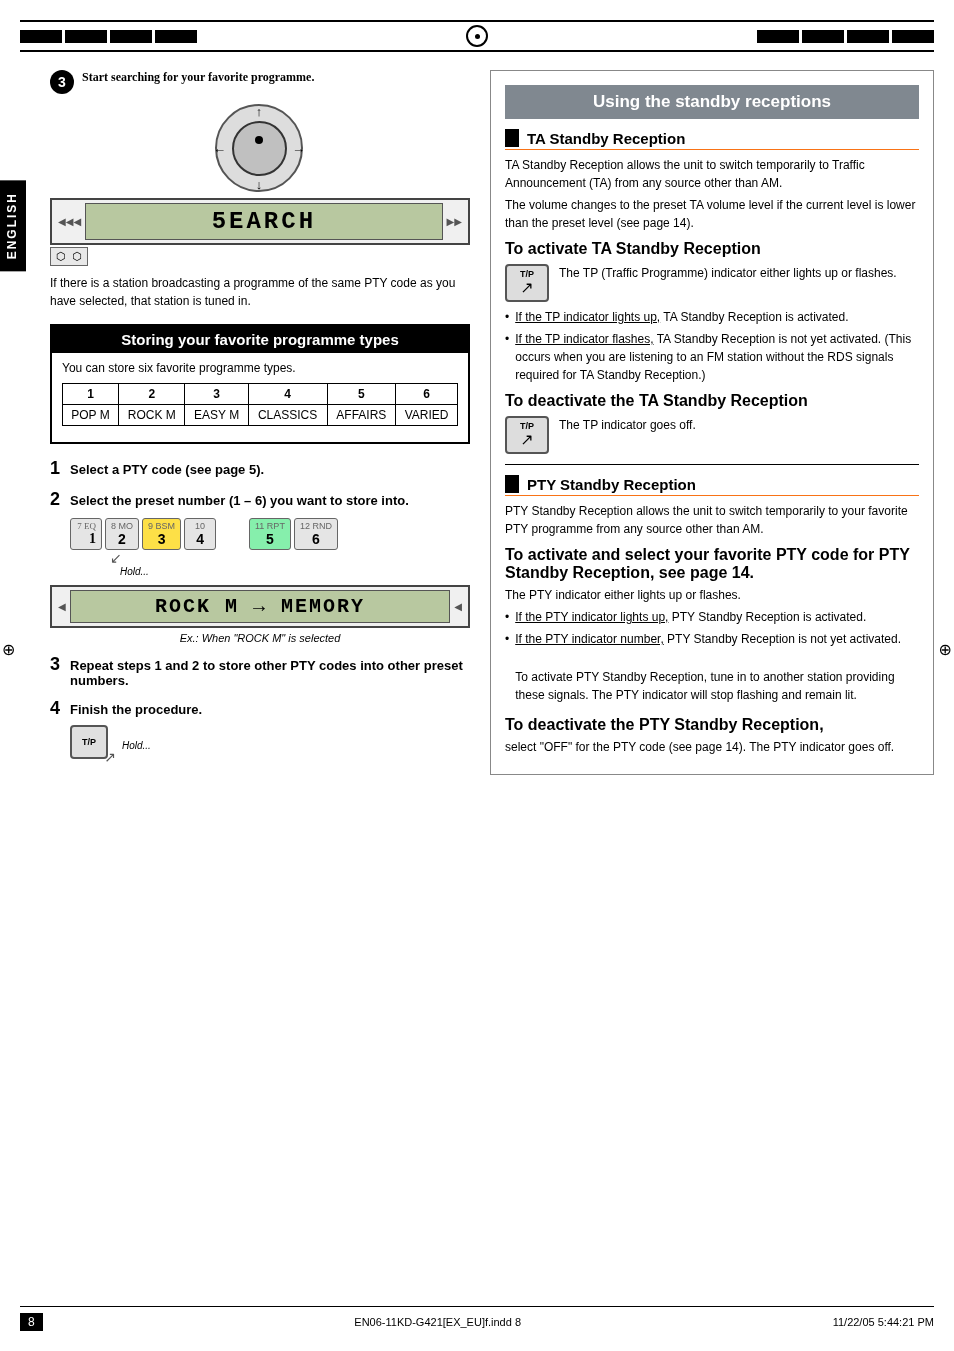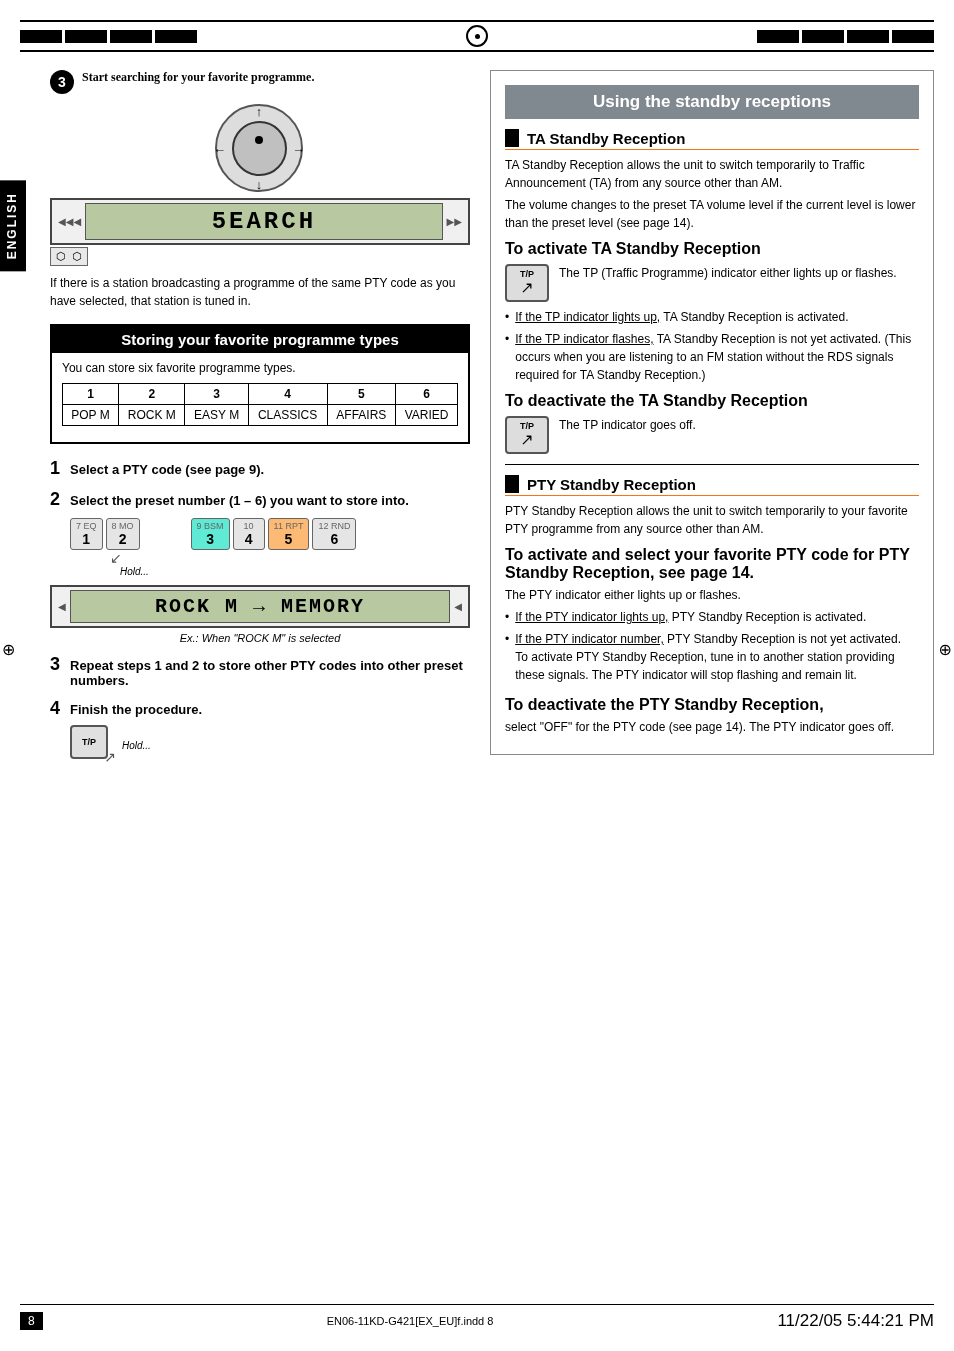--- a/index.html
+++ b/index.html
@@ -281,47 +281,47 @@
               <td>AFFAIRS</td>
               <td>VARIED</td>
             </tr>
           </tbody>
             </table>
         </div>
       </div>
 
       <div class="numbered-step">
         <span class="step-num">1</span>
-        <span class="step-text">Select a PTY code (see page 9).</span>
+        <span class="step-text">Select a PTY code (see page 5).</span>
       </div>
 
       <div class="numbered-step">
         <span class="step-num">2</span>
         <span class="step-text">Select the preset number (1 – 6) you want to store into.</span>
       </div>
 
       <div style="margin: 8px 0 4px 20px;">
         <div style="display:flex; gap:3px; align-items:flex-end;">
-          <div style="text-align:center; border:1px solid #666; border-radius:3px; background:#e5e5e5; padding:2px 5px; min-width:32px;">
+          <div style="text-align:right; border:1px solid #666; border-radius:3px; background:#e5e5e5; padding:2px 5px; min-width:32px;font-family:Liberation Serif, serif;">
             <div style="font-size:9px;color:#666;">7 EQ</div>
             <div style="font-size:14px;font-weight:bold;">1</div>
           </div>
           <div style="text-align:center; border:1px solid #666; border-radius:3px; background:#e5e5e5; padding:2px 5px; min-width:32px;">
             <div style="font-size:9px;color:#666;">8 MO</div>
             <div style="font-size:14px;font-weight:bold;">2</div>
           </div>
-          <div style="text-align:center; border:1px solid #666; border-radius:3px; background:#5eead4; padding:2px 5px; min-width:32px;margin-left:48px;">
+          <div style="text-align:center; border:1px solid #666; border-radius:3px; background:#fde047; padding:2px 5px; min-width:32px;">
             <div style="font-size:9px;color:#666;">9 BSM</div>
             <div style="font-size:14px;font-weight:bold;">3</div>
           </div>
           <div style="text-align:center; border:1px solid #666; border-radius:3px; background:#e5e5e5; padding:2px 5px; min-width:32px;">
             <div style="font-size:9px;color:#666;">10</div>
             <div style="font-size:14px;font-weight:bold;">4</div>
           </div>
-          <div style="text-align:center; border:1px solid #666; border-radius:3px; background:#fdba74; padding:2px 5px; min-width:32px;">
+          <div style="text-align:center; border:1px solid #666; border-radius:3px; background:#86efac; padding:2px 5px; min-width:32px;margin-left:30px;">
             <div style="font-size:9px;color:#666;">11 RPT</div>
             <div style="font-size:14px;font-weight:bold;">5</div>
           </div>
           <div style="text-align:center; border:1px solid #666; border-radius:3px; background:#e5e5e5; padding:2px 5px; min-width:32px;">
             <div style="font-size:9px;color:#666;">12 RND</div>
             <div style="font-size:14px;font-weight:bold;">6</div>
           </div>
         </div>
 
         <div style="margin-left:40px; font-size:14px; color:#555;">↙</div>
@@ -424,37 +424,37 @@
 
           <div class="bullet-item">
             <span class="bullet-dot">•</span>
             <span><span class="underline">If the PTY indicator lights up,</span><span> PTY Standby Reception is activated.</span></span>
           </div>
 
           <div class="bullet-item">
             <span class="bullet-dot">•</span>
             <div>
               <span class="underline">If the PTY indicator number,</span><span> PTY Standby Reception is not yet activated.</span>
-              <div class="body-text" style="margin-top:0;">To activate PTY Standby Reception, tune in to another station providing these signals. The PTY indicator will stop flashing and remain lit.</div>
+              <div class="body-text" style="margin-top:20px;">To activate PTY Standby Reception, tune in to another station providing these signals. The PTY indicator will stop flashing and remain lit.</div>
             </div>
           </div>
 
           <div class="bold-label">To deactivate the PTY Standby Reception,</div>
           <div class="body-text">select "OFF" for the PTY code (see page 14). The PTY indicator goes off.</div>
 
         </div>
 
       </div>
     </div>
 
   </div>
 
   <div style="position:absolute; left:2px; top:640px; font-size:16px;">⊕</div>
 
   <div style="position:absolute; right:2px; top:640px; font-size:16px;">⊕</div>
 
   <div class="footer">
     <div class="page-number">8</div>
     <div style="font-size:11px;">EN06-11KD-G421[EX_EU]f.indd  8</div>
-    <div style="font-size:17px;">11/22/05  5:44:21 PM</div>
+    <div style="font-size:11px;">11/22/05  5:44:21 PM</div>
   </div>
 
 </div>
 
 </body></html>

